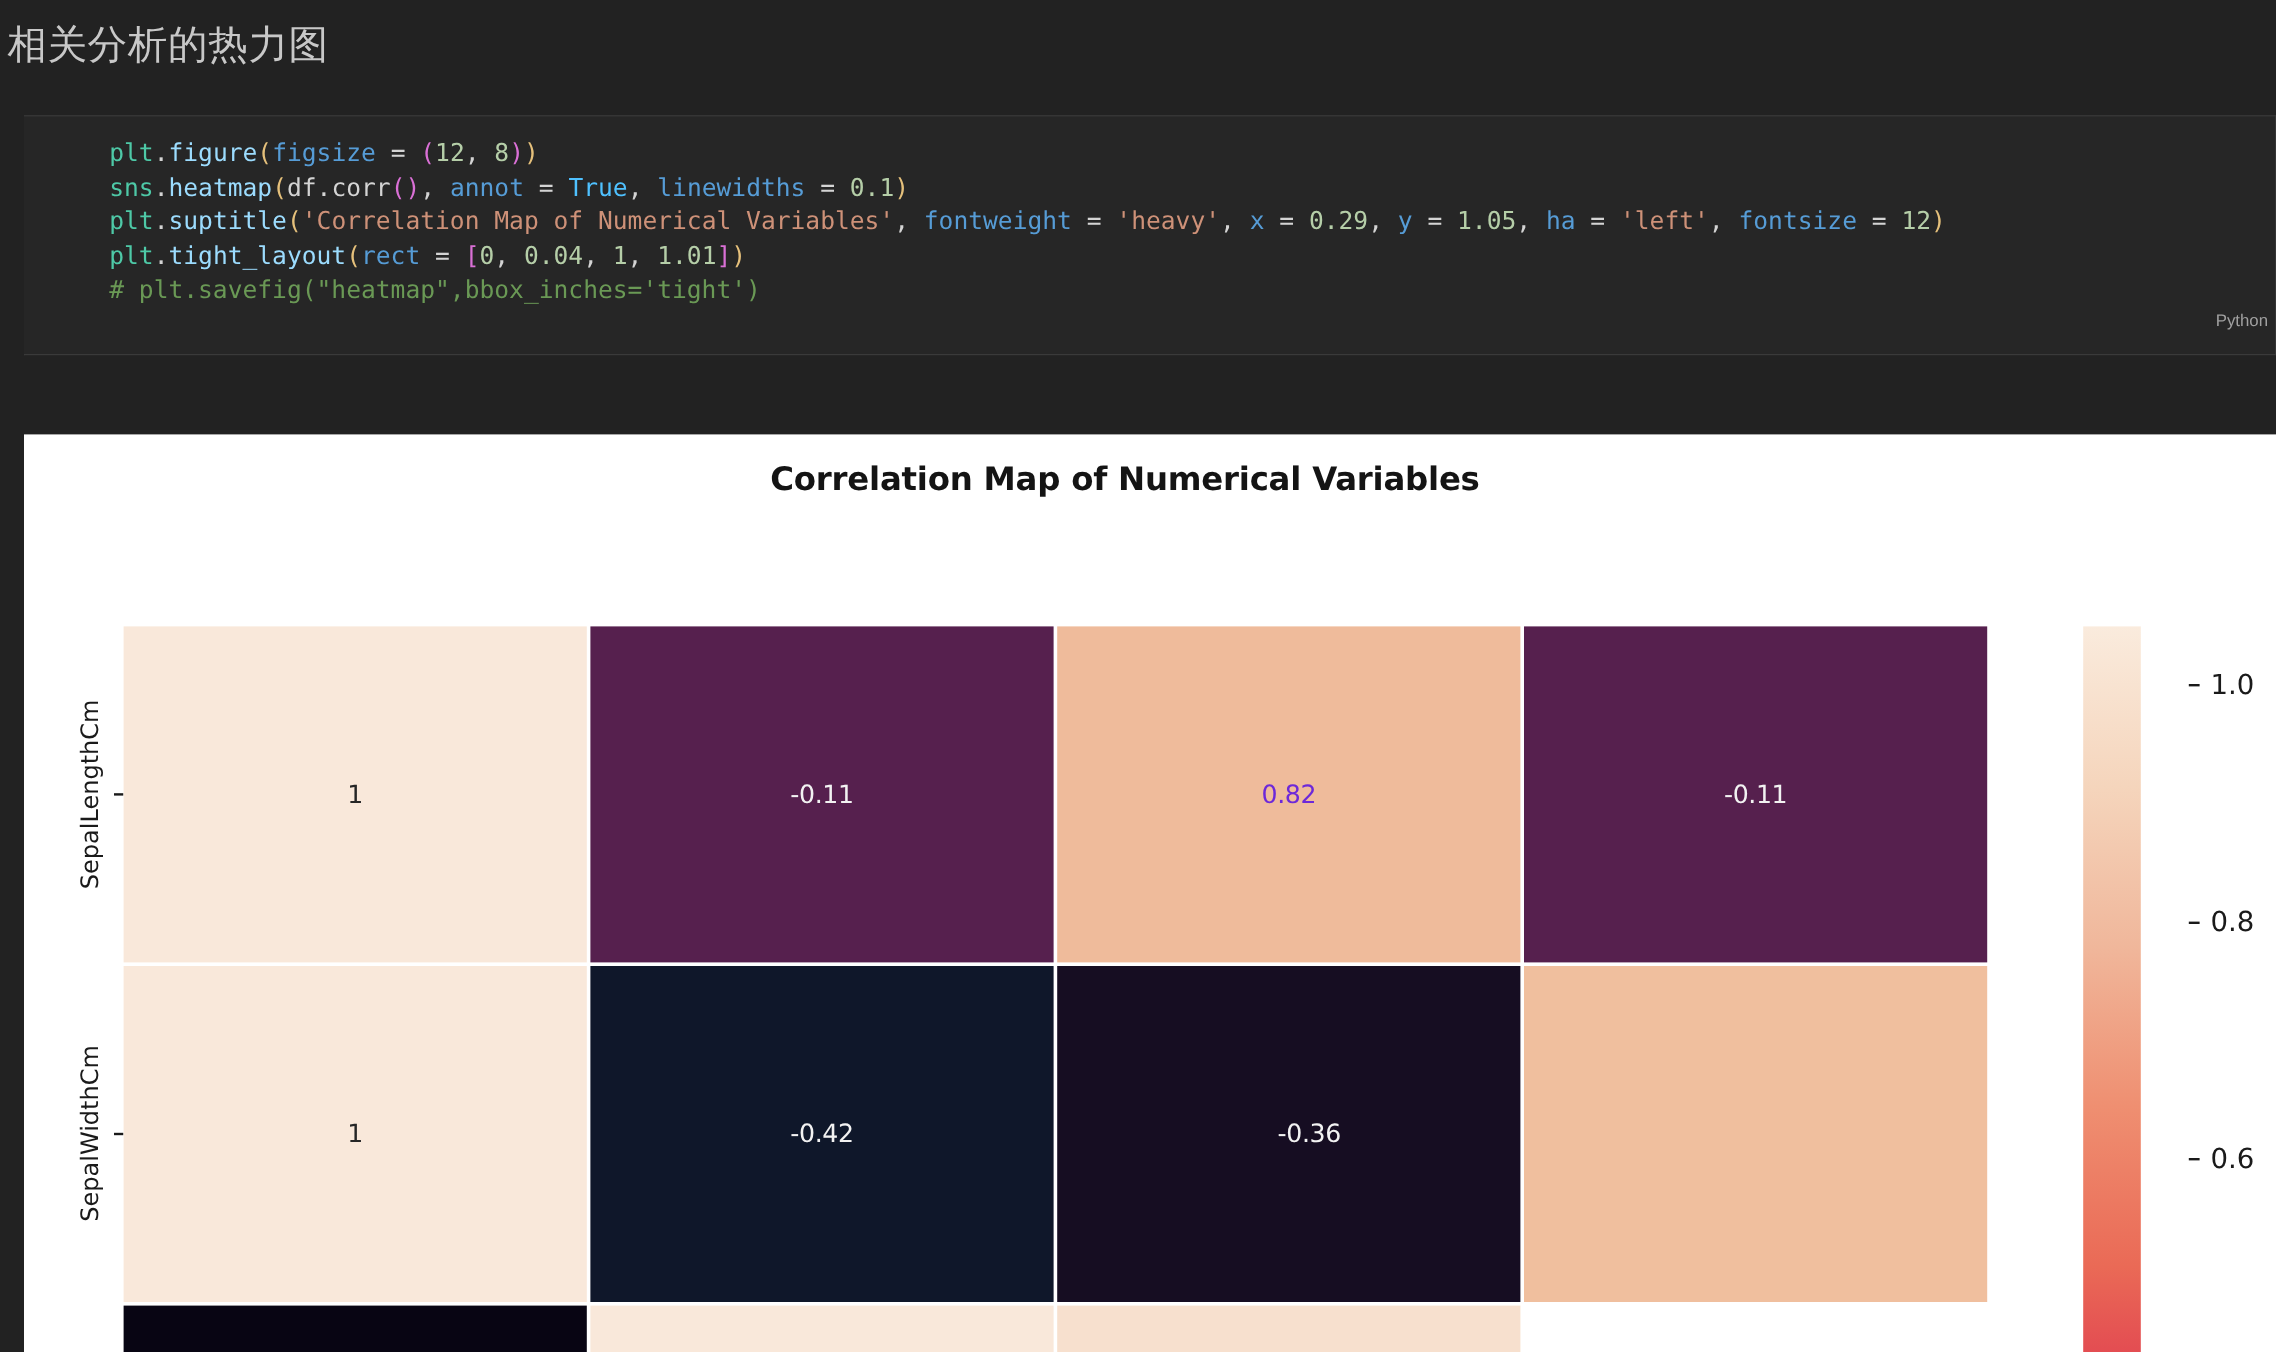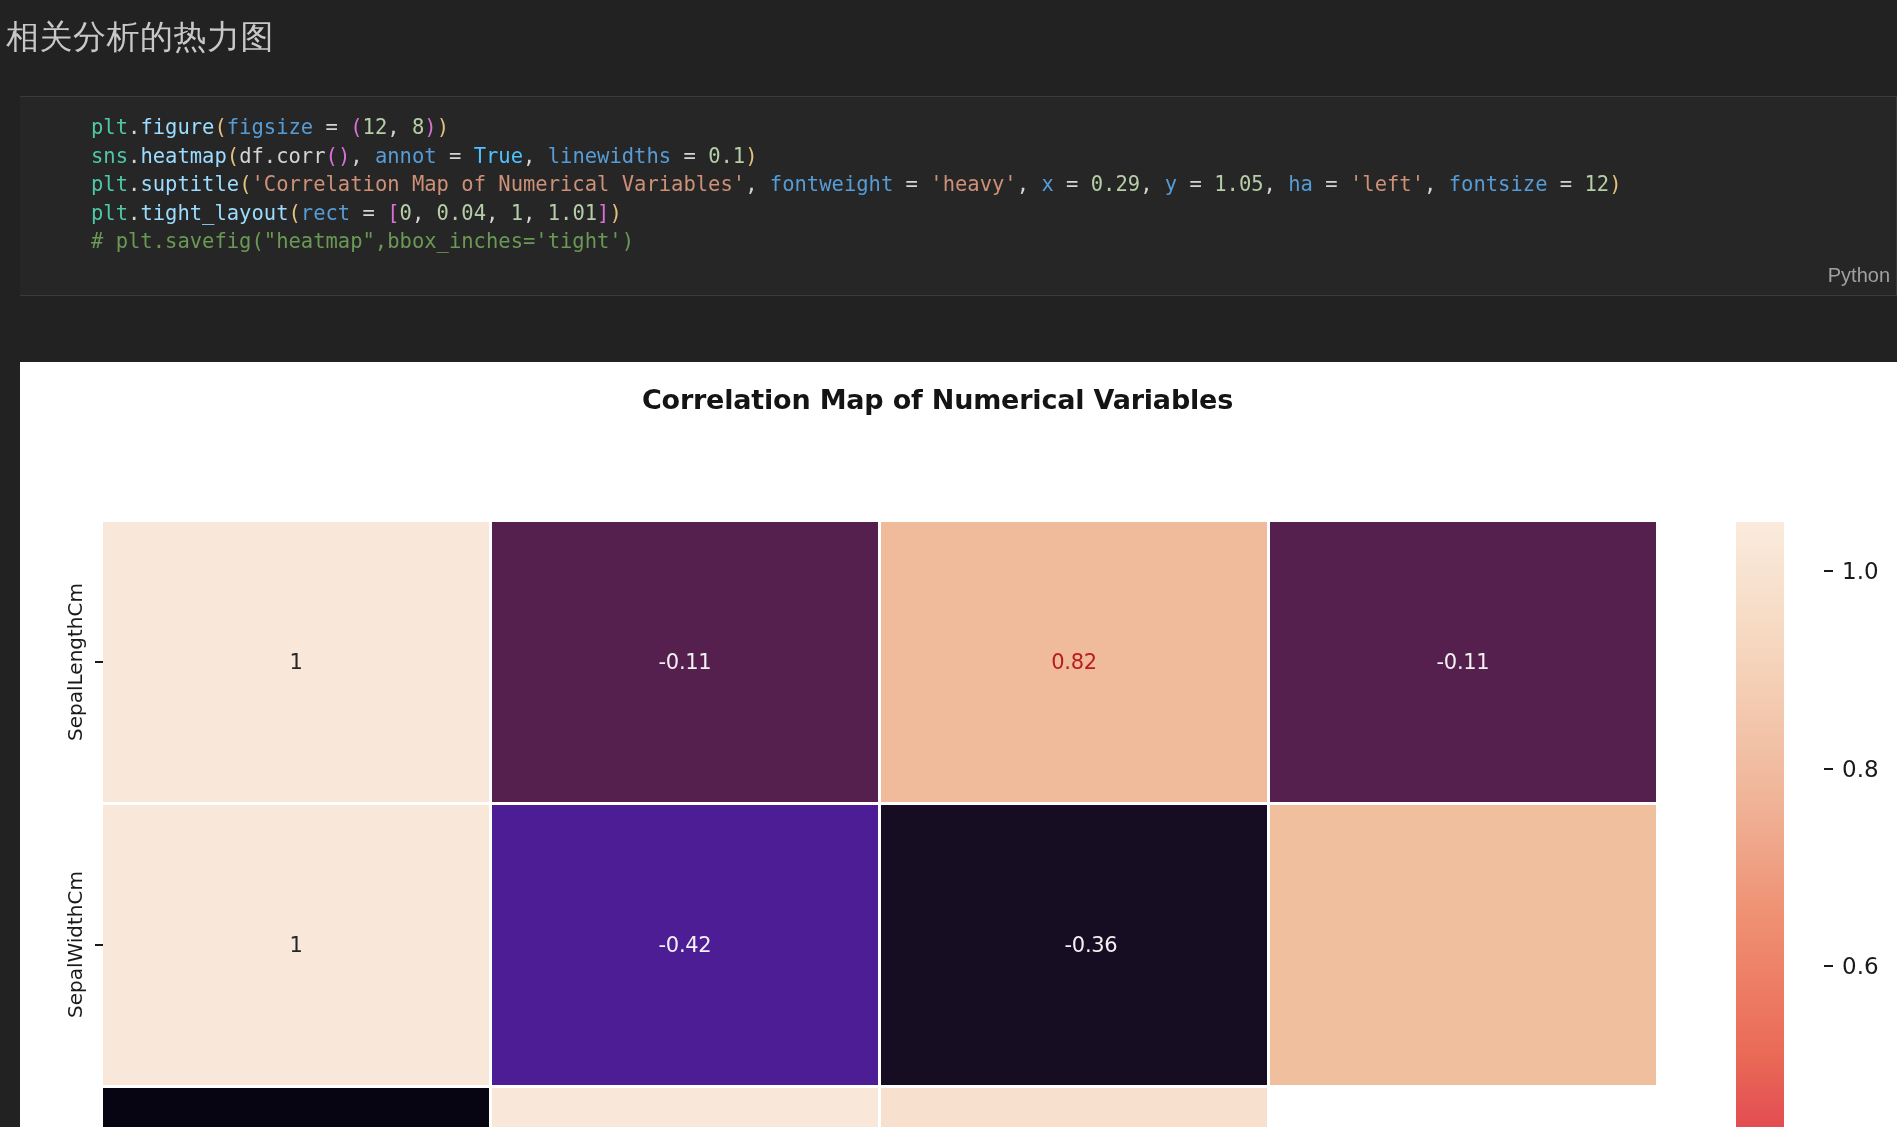--- a/index.html
+++ b/index.html
@@ -75,23 +75,23 @@
   .tk-par3  { color: #4fc1ff; }   
   .tk-kw    { color: #569cd6; }   
   .tk-num   { color: #b5cea8; }   
   .tk-str   { color: #ce9178; }   
   .tk-cmt   { color: #6a9955; }   
   .tk-op    { color: #d4d4d4; }
 
   .code-lang {
     position: absolute;
     right: 6px;
-    bottom: 8px;
+    bottom: 20px;
     font-family: "Liberation Sans", sans-serif;
-    font-size: 20px;
+    font-size: 14px;
     color: #a0a0a0;
     white-space: nowrap;
   }
 
   
   .figure {
     position: absolute;
     left: 20px;
     top: 362px;
     width: 1877px;
@@ -243,24 +243,24 @@
           <span class="txt">SepalWidthCm</span>
           <span class="y-tick" style="top: 139px;"></span>
         </div>
         <div class="y-lab" style="top: 566px;"></div>
       </div>
 
     <div class="hm-area">
       <div class="hm-grid" id="hm-grid">
           <div class="hm-cell" style="background: rgb(249, 232, 218); color: rgb(38, 38, 38);">1</div>
           <div class="hm-cell" style="background: rgb(86, 32, 78); color: rgb(242, 242, 242);">-0.11</div>
-          <div class="hm-cell" style="background: rgb(239, 187, 155); color: #b91c1c;">0.82</div>
+          <div class="hm-cell" style="background: rgb(239, 187, 155); color: #6d28d9;">0.82</div>
           <div class="hm-cell" style="background: rgb(86, 32, 78); color: rgb(242, 242, 242);">-0.11</div>
           <div class="hm-cell" style="background: rgb(249, 232, 218); color: rgb(38, 38, 38);">1</div>
-          <div class="hm-cell" style="background: #4c1d95; color: rgb(242, 242, 242);">-0.42</div>
+          <div class="hm-cell" style="background: #0f172a; color: rgb(242, 242, 242);">-0.42</div>
           <div class="hm-cell" style="background: rgb(22, 13, 34); color: rgb(242, 242, 242); padding-left: 34px;">-0.36</div>
           <div class="hm-cell" style="background: rgb(240, 191, 158); color: rgb(38, 38, 38);"></div>
           <div class="hm-cell" style="background: rgb(8, 5, 19); color: rgb(242, 242, 242);"></div>
           <div class="hm-cell" style="background: rgb(249, 232, 218); color: rgb(38, 38, 38);"></div>
           <div class="hm-cell" style="background: rgb(247, 224, 206); color: rgb(38, 38, 38);"></div>
         </div>
     </div>
 
     <div class="cbar-wrap">
       <div class="cbar" id="cbar-gradient" style="background: linear-gradient(rgb(250, 235, 221) 0%, rgb(245, 213, 188) 18%, rgb(240, 183, 155) 36%, rgb(239, 143, 113) 54%, rgb(234, 106, 86) 72%, rgb(224, 64, 80) 86%, rgb(196, 30, 90) 100%);"></div>

